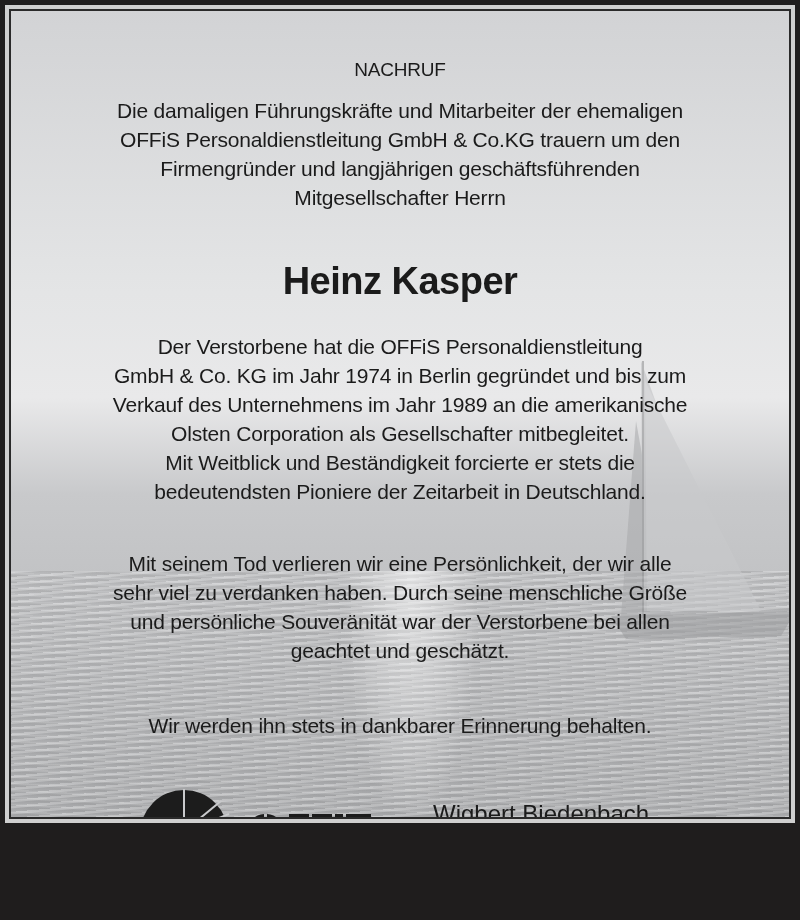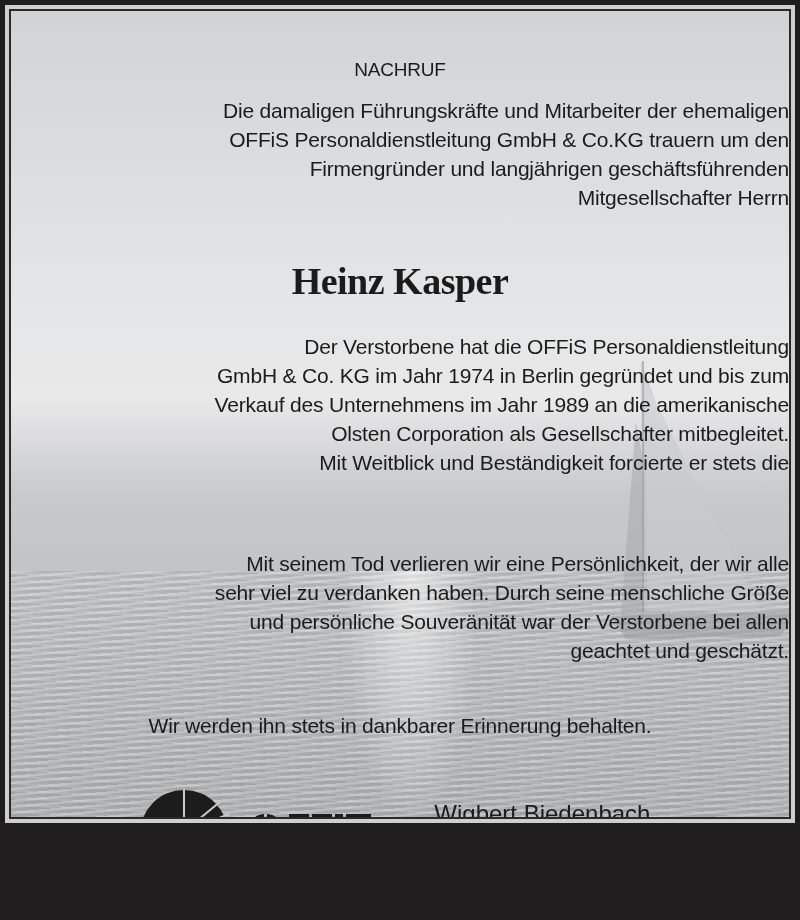--- a/index.html
+++ b/index.html
@@ -25,27 +25,27 @@
   }
   .glow {
     position: absolute; left: 330px; top: 560px; width: 140px; height: 260px;
     background: radial-gradient(ellipse at center top, rgba(255,255,255,0.55), rgba(255,255,255,0) 70%);
   }
   .boat { position: absolute; left: 590px; top: 350px; width: 200px; height: 280px; opacity: 0.55; }
   .content { position: absolute; left: 0; right: 0; top: 0; text-align: center; color: #1b1b1b; }
   .t { position: absolute; left: 0; right: 0; text-align: center; font-size: 21px; line-height: 29px; letter-spacing: -0.2px; }
   .title { top: 44px; font-size: 19px; }
   .p1 { top: 85px; }
-  .name { top: 247px; font-size: 38px; font-weight: bold; letter-spacing: -0.5px; line-height: 46px; font-family: Liberation Serif, serif; }
+  .name { top: 247px; font-size: 38px; font-weight: bold; letter-spacing: -0.5px; line-height: 46px; }
   .p2 { top: 321px; }
   .p3 { top: 538px; }
   .p4 { top: 700px; }
   .logo { position: absolute; left: 128px; top: 778px; }
   .sig { position: absolute; left: 422px; top: 788px; text-align: left; font-size: 24px; line-height: 29px; color: #1b1b1b; }
-  .line { display: block; text-align: right; }
+  .line { display: block; }
 </style>
 </head>
 <body>
 
 <div class="frame">
   <div class="inner">
     <div class="sea"></div>
     <div class="glow"></div>
     <svg class="boat" viewBox="0 0 200 280">
       <path d="M35 60 L20 255 L70 255 Z" fill="#a9aaac"></path>
@@ -63,20 +63,21 @@
         <span class="line">Firmengründer und langjährigen geschäftsführenden</span>
         <span class="line">Mitgesellschafter Herrn</span>
       </div>
       <div class="t name">Heinz Kasper</div>
       <div class="t p2">
         <span class="line">Der Verstorbene hat die OFFiS Personaldienstleitung</span>
         <span class="line">GmbH &amp; Co. KG im Jahr 1974 in Berlin gegründet und bis zum</span>
         <span class="line">Verkauf des Unternehmens im Jahr 1989 an die amerikanische</span>
         <span class="line">Olsten Corporation als Gesellschafter mitbegleitet.</span>
         <span class="line">Mit Weitblick und Beständigkeit forcierte er stets die</span>
+        <span class="line">bedeutendsten Pioniere der Zeitarbeit in Deutschland.</span>
       </div>
       <div class="t p3">
         <span class="line">Mit seinem Tod verlieren wir eine Persönlichkeit, der wir alle</span>
         <span class="line">sehr viel zu verdanken haben. Durch seine menschliche Größe</span>
         <span class="line">und persönliche Souveränität war der Verstorbene bei allen</span>
         <span class="line">geachtet und geschätzt.</span>
       </div>
       <div class="t p4">Wir werden ihn stets in dankbarer Erinnerung behalten.</div>
     </div>
 

